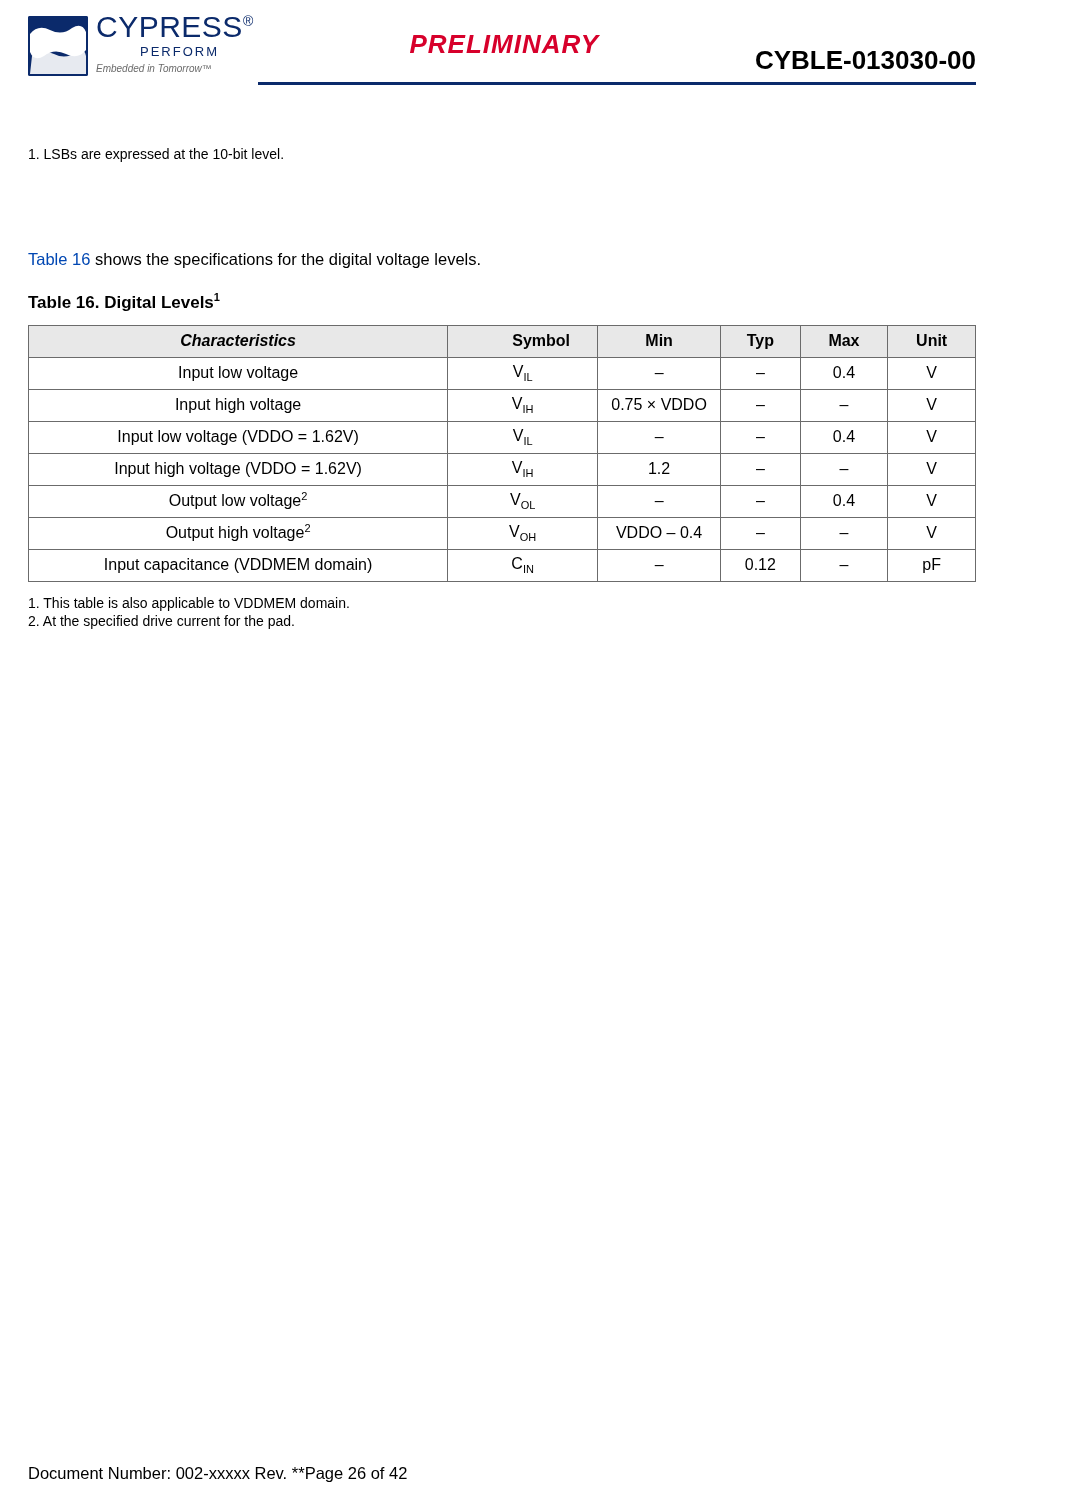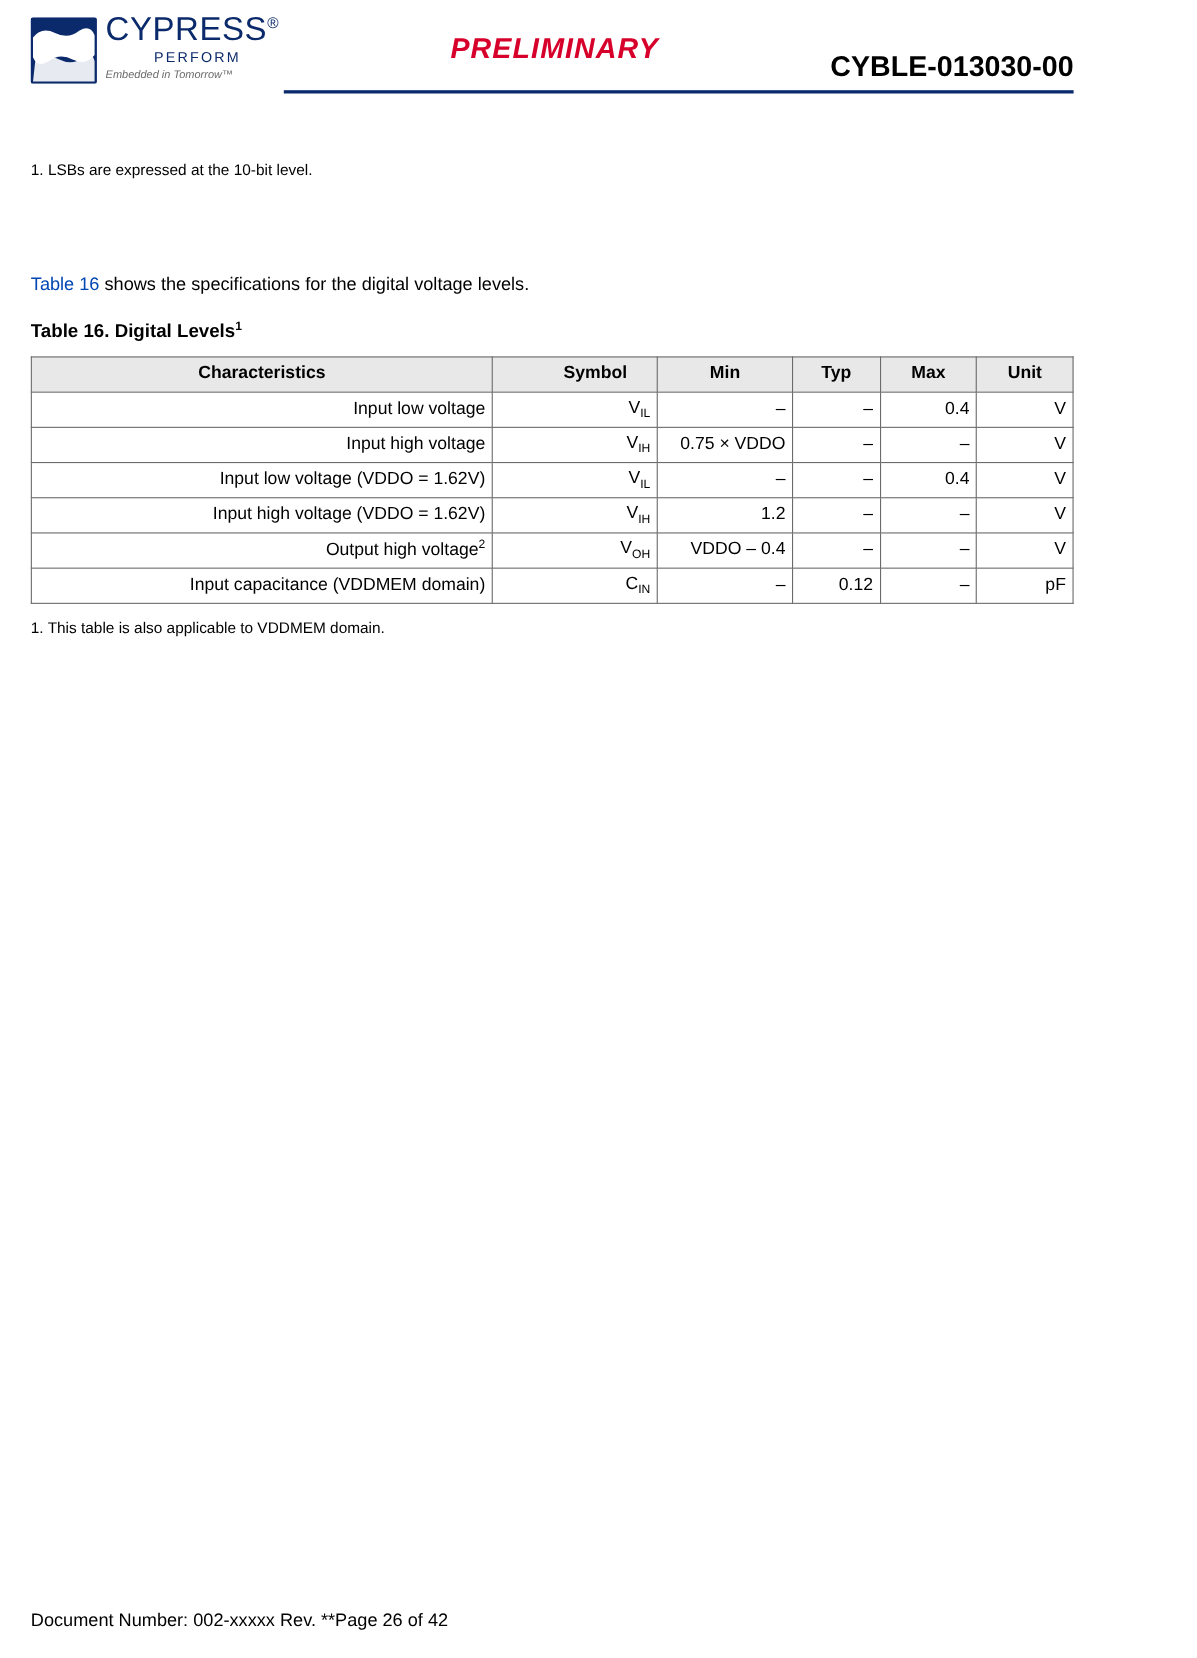--- a/index.html
+++ b/index.html
@@ -110,30 +110,30 @@
   .caption sup { font-size: 11px; }
 
   table.data {
     border-collapse: collapse;
     width: 100%;
     font-size: 16px;
   }
   table.data th, table.data td {
     border: 1px solid #6b6b6b;
     padding: 3px 6px 4px 6px;
-    text-align: right;
+    text-align: center;
     vertical-align: middle;
     height: 24px;
   }
   table.data th {
     background: #e8e8e8;
     font-weight: bold;
     text-align: center;
   }
-  table.data th.char { width: 475px; }
+  table.data th.char { width: 475px; font-style: italic; }
   table.data th.sym  { width: 110px; padding-left: 43px; }
   table.data th.min  { width: 125px; }
   table.data th.typ  { width: 75px; }
   table.data th.max  { width: 85px; }
   table.data th.unit { width: 85px; }
   .sub { font-size: 11px; vertical-align: sub; }
   .sup { font-size: 11px; vertical-align: super; }
 
   .footnotes {
     margin-top: 12px;
@@ -226,40 +226,49 @@
           </tr>
           <tr>
             <td>Input high voltage (VDDO = 1.62V)</td>
             <td>V<span class="sub">IH</span></td>
             <td>1.2</td>
             <td>–</td>
             <td>–</td>
             <td>V</td>
           </tr>
           <tr>
+            <td>Output low voltage<span class="sup">2</span></td>
+            <td>V<span class="sub">OL</span></td>
+            <td>–</td>
+            <td>–</td>
+            <td>0.4</td>
+            <td>V</td>
+          </tr>
+          <tr>
             <td>Output high voltage<span class="sup">2</span></td>
             <td>V<span class="sub">OH</span></td>
             <td>VDDO – 0.4</td>
             <td>–</td>
             <td>–</td>
             <td>V</td>
           </tr>
           <tr>
             <td>Input capacitance (VDDMEM domain)</td>
             <td>C<span class="sub">IN</span></td>
             <td>–</td>
             <td>0.12</td>
             <td>–</td>
             <td>pF</td>
           </tr>
         </tbody>
     </table>
 
     <div class="footnotes">
       <div>1. This table is also applicable to VDDMEM domain.</div>
+      <div>2. At the specified drive current for the pad.</div>
     </div>
 
   </div>
 
   <div class="ftr">
     <div>Document Number: 002-xxxxx Rev. **</div>
     <div>Page 26 of 42</div>
   </div>
 
 </div>

